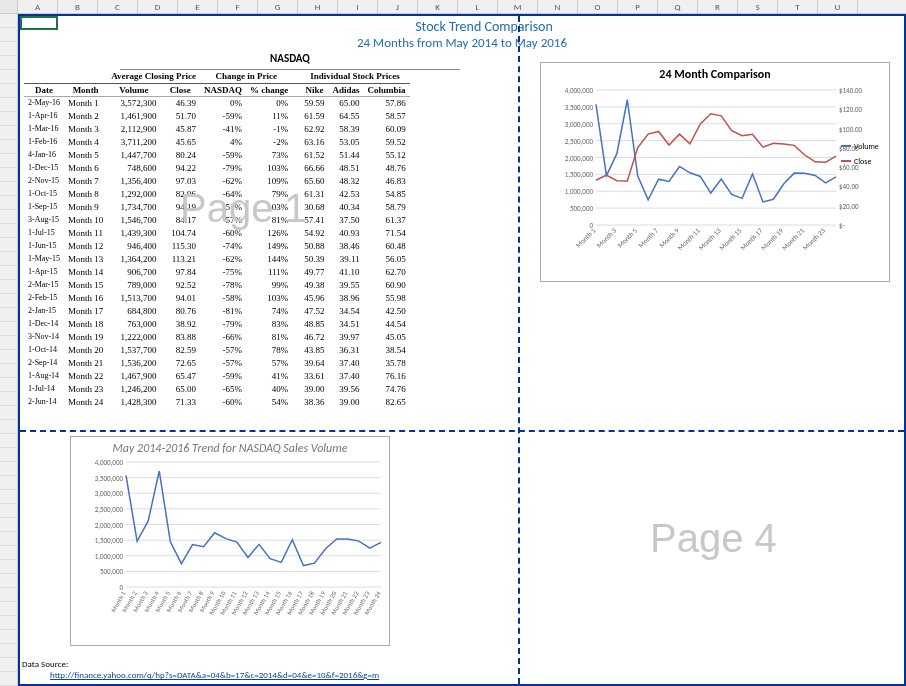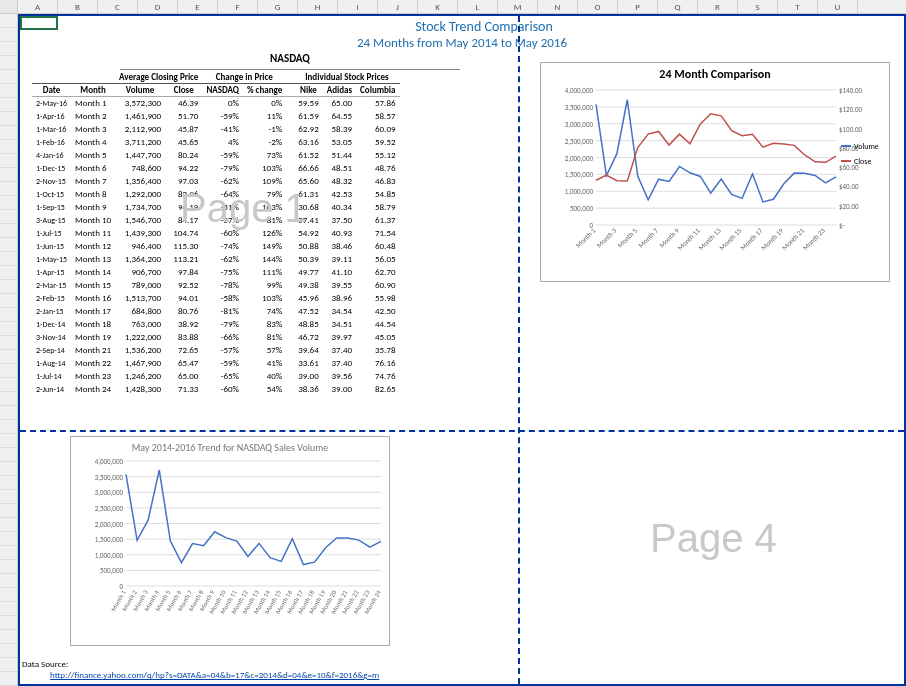--- a/index.html
+++ b/index.html
@@ -69,21 +69,22 @@
     font-size: 11px;
     font-weight: bold;
     padding: 2px 0 4px;
     border-bottom: 1px solid #888;
     width: 340px;
     margin: 0 auto 0 100px;
   }
   .tbl {
     border-collapse: collapse;
     font-size: 9px;
-    margin-left: 12px;
+    margin-left: 4px;
+    font-family: Liberation Serif, serif;
   }
   .tbl th, .tbl td {
     padding: 0 4px;
     height: 13px;
     white-space: nowrap;
   }
   .tbl .grp th {
     border-bottom: 1px solid #555;
     color: #000;
     font-weight: bold;
@@ -119,21 +120,21 @@
   .wm4 { left: 630px; top: 500px; }
   .chart-box {
     position: absolute;
     border: 1px solid #aaa;
     background: #fff;
     font-size: 9px;
   }
   .chart1 { left: 520px; top: 46px; width: 350px; height: 220px; }
   .chart2 { left: 50px; top: 420px; width: 320px; height: 210px; }
   .chart-title { text-align: center; font-weight: bold; font-size: 12px; padding:4px 0; }
-  .chart-title2 { text-align:center; font-size:10px; padding:4px 0 2px; color:#777;}
+  .chart-title2 { text-align:center; font-size:12px; padding:4px 0 2px; color:#777;font-style:italic;}
   svg text { font-family: Calibri, Arial, sans-serif; }
   .source {
     position: absolute;
     left: 2px;
     bottom: 4px;
     font-size: 9px;
   }
   .source a { color: #0645ad; text-decoration: underline; margin-left: 28px; }
   .sel-cell {
     position:absolute;
@@ -473,20 +474,32 @@
           <td class="date">3-Nov-14</td>
           <td>Month 19</td>
           <td class="num">1,222,000</td>
           <td class="num">83.88</td>
           <td class="num">-66%</td>
           <td class="num">81%</td>
           <td></td>
           <td class="num">46.72</td>
           <td class="num">39.97</td>
           <td class="num">45.05</td>
+        </tr>
+        <tr>
+          <td class="date">1-Oct-14</td>
+          <td>Month 20</td>
+          <td class="num">1,537,700</td>
+          <td class="num">82.59</td>
+          <td class="num">-57%</td>
+          <td class="num">78%</td>
+          <td></td>
+          <td class="num">43.85</td>
+          <td class="num">36.31</td>
+          <td class="num">38.54</td>
         </tr>
         <tr>
           <td class="date">2-Sep-14</td>
           <td>Month 21</td>
           <td class="num">1,536,200</td>
           <td class="num">72.65</td>
           <td class="num">-57%</td>
           <td class="num">57%</td>
           <td></td>
           <td class="num">39.64</td>

